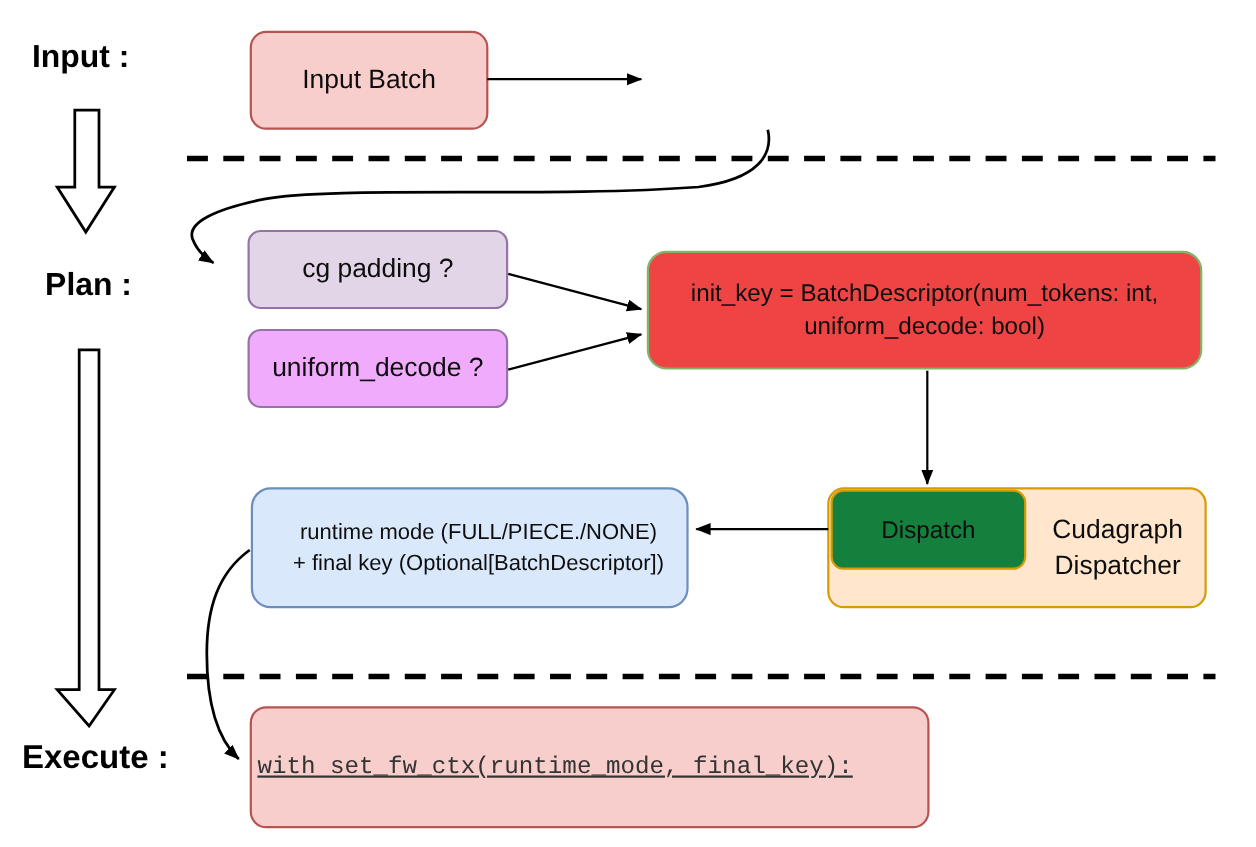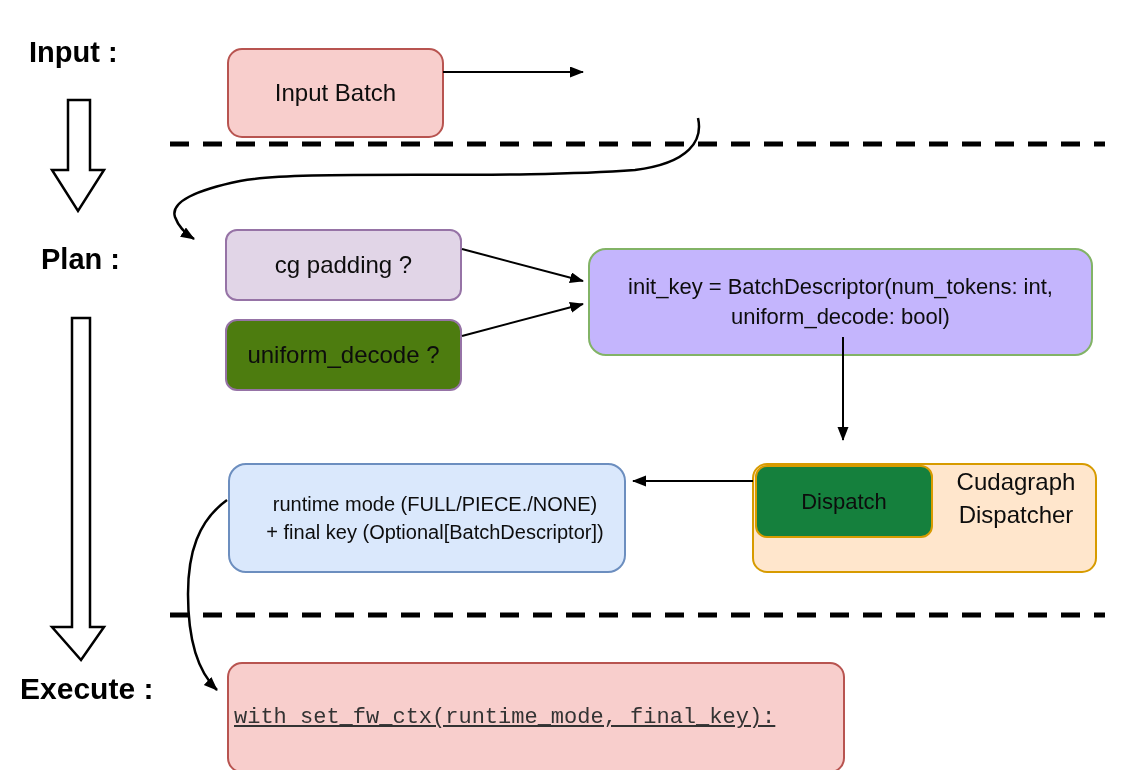--- a/index.html
+++ b/index.html
@@ -7,21 +7,21 @@
     position:relative;width:1142px;height:770px;background:#ffffff;
     font-family:"Liberation Sans",sans-serif;color:#0d0d0d;overflow:hidden;
   }
   .label{
     position:absolute;font-weight:700;font-size:29px;line-height:33px;
     white-space:nowrap;color:#000;
   }
   .node{
     position:absolute;box-sizing:border-box;border:2px solid #3b82f6;
     display:flex;flex-direction:column;align-items:center;justify-content:center;
-    text-align:center;background:#fff;margin-top:20px;
+    text-align:center;background:#fff;
   }
   .node span{display:block;white-space:nowrap;}
   .r12{border-radius:12px;}
   .r15{border-radius:15px;}
   .r18{border-radius:18px;}
   .fs24{font-size:24px;line-height:30px;}
   .fs22{font-size:22px;line-height:26px;}
   .green-text{font-size:22px;line-height:30px;}
   .blue-text{font-size:20px;line-height:28px;}
   .cud-text{
@@ -46,25 +46,25 @@
 
   <div class="node r15 fs24" style="left: 227px; top: 28px; width: 217px; height: 90px; background-color: rgb(248, 206, 204); border-color: rgb(184, 84, 80);">
     <span>Input Batch</span>
   </div>
 
 
   <div class="node r12 fs24" style="left: 225px; top: 209px; width: 237px; height: 72px; background-color: rgb(225, 213, 231); border-color: rgb(150, 115, 166);">
     <span>cg padding ?</span>
   </div>
 
-  <div class="node r12 fs24" style="left: 225px; top: 299px; width: 237px; height: 72px; background-color: #4d7c0f; border-color: rgb(150, 115, 166);">
+  <div class="node r12 fs24" style="left: 225px; top: 299px; width: 237px; height: 72px; background-color: #f0abfc; border-color: rgb(150, 115, 166);">
     <span>uniform_decode ?</span>
   </div>
 
-  <div class="node r18 green-text" style="left: 588px; top: 228px; width: 505px; height: 108px; background-color: #c4b5fd; border-color: rgb(130, 179, 102);">
+  <div class="node r18 green-text" style="left: 588px; top: 228px; width: 505px; height: 108px; background-color: #ef4444; border-color: rgb(130, 179, 102);">
     <span>init_key = BatchDescriptor(num_tokens: int,</span>
     <span>uniform_decode: bool)</span>
   </div>
 
   <div class="node r15" style="left: 752px; top: 443px; width: 345px; height: 110px; background-color: rgb(255, 230, 204); border-color: rgb(215, 155, 0);">
   </div>
   <div class="cud-text" style="left:933px;top:443px;width:166px;height:110px;">
     <span>Cudagraph</span>
     <span>Dispatcher</span>
   </div>

